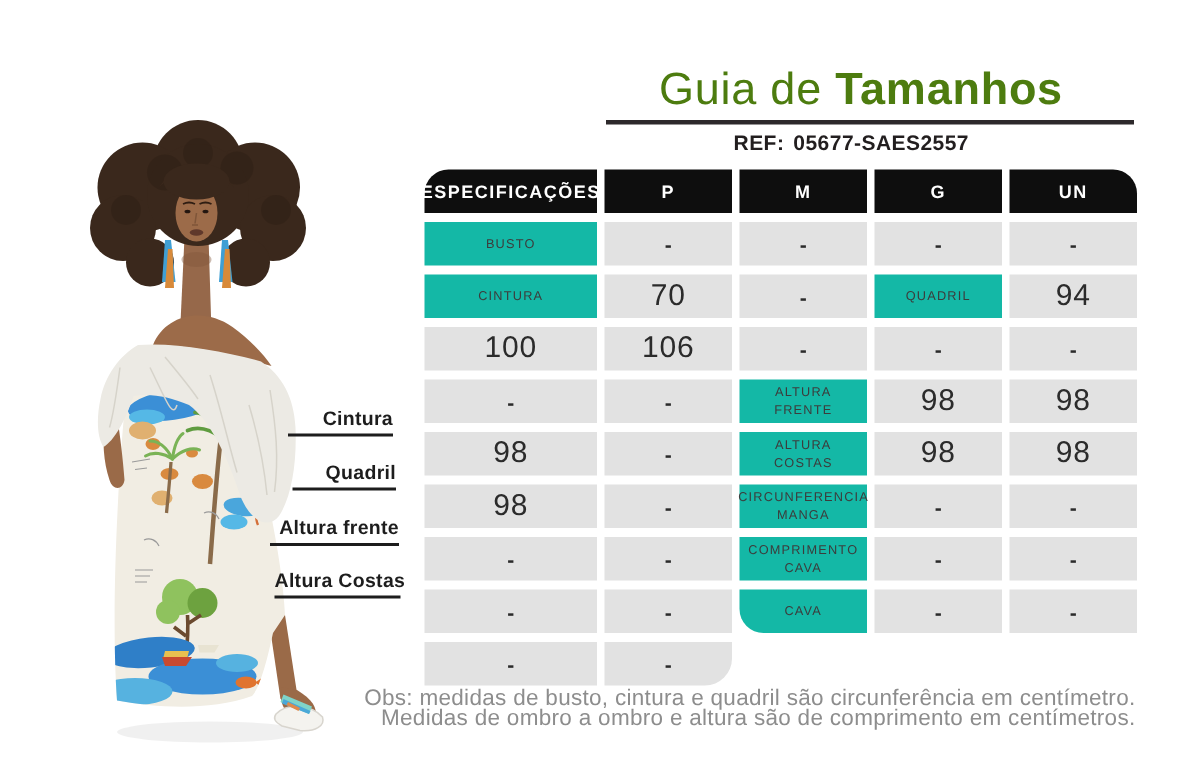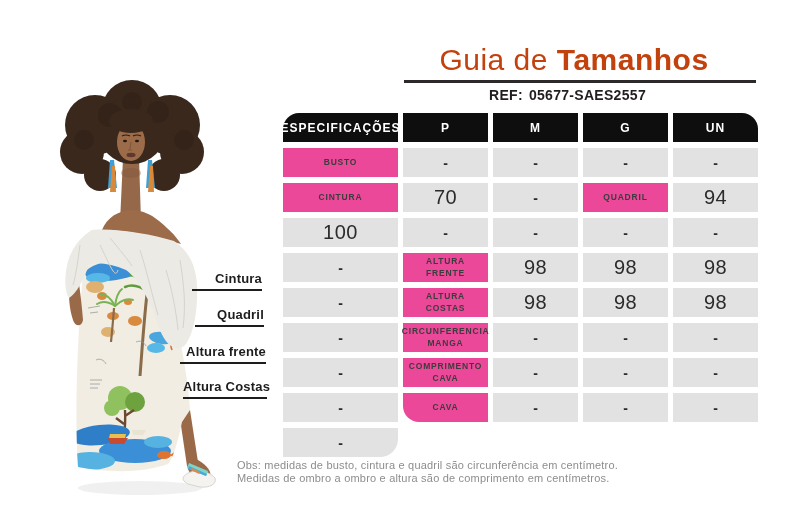--- a/index.html
+++ b/index.html
@@ -3,21 +3,21 @@
 <meta charset="utf-8">
 <style>
   html,body{margin:0;padding:0;background:#fff;}
   .canvas{
     position:relative;width:800px;height:505px;background:#ffffff;
     font-family:"Liberation Sans", sans-serif;overflow:hidden;
   }
   
   .title{
     position:absolute;left:398px;top:42px;width:352px;height:38px;
-    text-align:center;font-size:30px;line-height:36px;color:#c2410c;
+    text-align:center;font-size:30px;line-height:36px;color:#4d7c0f;
     letter-spacing:.5px;white-space:nowrap;
   }
   .title .t-reg{font-weight:400;}
   .title .t-bold{font-weight:700;}
   .title-rule{position:absolute;left:404px;top:80px;width:352px;height:3px;background:#2d292b;}
   .ref{
     position:absolute;left:398px;top:87px;width:339px;text-align:center;
     font-weight:700;font-size:14px;color:#221e1f;letter-spacing:.3px;
   }
   .ref .ref-label{margin-right:6px;}
@@ -25,32 +25,32 @@
   .size-table{
     position:absolute;left:283px;top:113px;
     display:grid;grid-template-columns:115px 85px 85px 85px 85px;
     grid-auto-rows:29px;column-gap:5px;row-gap:6px;
   }
   .cell{display:flex;align-items:center;justify-content:center;text-align:center;}
   .hcell{background:#0e0e0e;color:#ffffff;font-weight:700;font-size:12px;letter-spacing:1px;}
   .hcell.tl{border-radius:16px 0 0 0;}
   .hcell.tr{border-radius:0 16px 0 0;}
   .lcell{
-    background:#ec4899;color:#3c3c3c;font-weight:700;font-size:8.5px;
+    background:#14b8a6;color:#3c3c3c;font-weight:400;font-size:8.5px;
     letter-spacing:.8px;line-height:1.3;padding:0 9px;box-sizing:border-box;
   }
   .lcell.bl{border-radius:0 0 0 16px;}
   .vcell{background:#e2e2e2;color:#2b2b2b;}
   .vcell.br{border-radius:0 0 18px 0;}
   .num{font-size:20px;font-weight:400;letter-spacing:.5px;color:#2b2b2b;}
   .dash{font-size:14px;font-weight:700;color:#2b2b2b;}
   
   .note{
-    position:absolute;left:237px;top:459px;width:520px;text-align:left;
-    font-size:11px;line-height:13px;color:#8d8d8d;letter-spacing:.2px;
+    position:absolute;left:237px;top:459px;width:520px;text-align:right;
+    font-size:15px;line-height:13px;color:#8d8d8d;letter-spacing:.2px;
   }
   
   .mlabel{
     position:absolute;text-align:right;font-weight:700;font-size:13px;color:#1d1d1d;
     border-bottom:2px solid #1d1d1d;padding-bottom:3px;letter-spacing:.2px;white-space:nowrap;
   }
   .mlabel.cintura{left:192px;width:70px;top:271px;}
   .mlabel.quadril{left:195px;width:69px;top:307px;}
   .mlabel.altura-frente{left:180px;width:86px;top:344px;}
   .mlabel.altura-costas{left:183px;width:84px;top:379px;}
@@ -245,20 +245,23 @@
         <span class="dash">-</span>
       </div>
       <div class="cell lcell">QUADRIL</div>
       <div class="cell vcell">
         <span class="num">94</span>
       </div>
       <div class="cell vcell">
         <span class="num">100</span>
       </div>
       <div class="cell vcell">
+        <span class="num">106</span>
+      </div>
+      <div class="cell vcell">
         <span class="dash">-</span>
       </div>
       <div class="cell vcell">
         <span class="dash">-</span>
       </div>
       <div class="cell vcell">
         <span class="dash">-</span>
       </div>
       <div class="cell vcell">
         <span class="dash">-</span>

